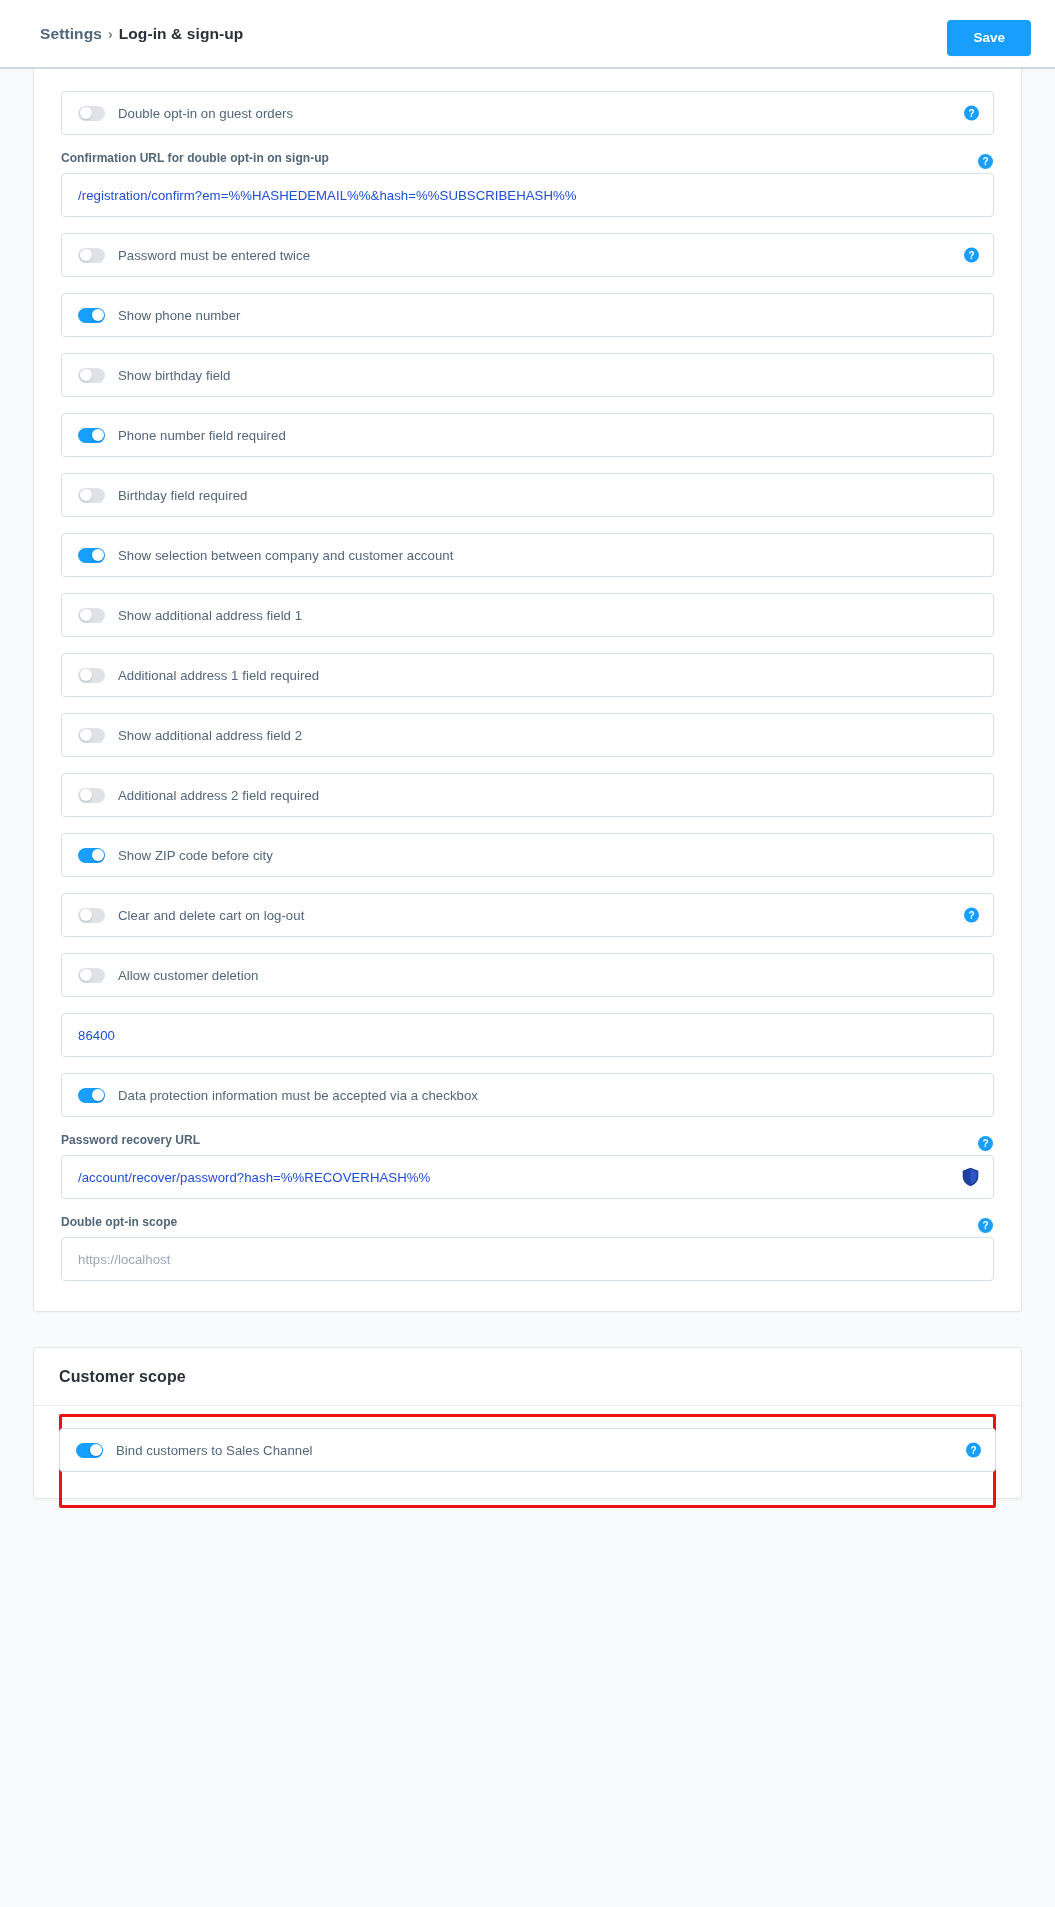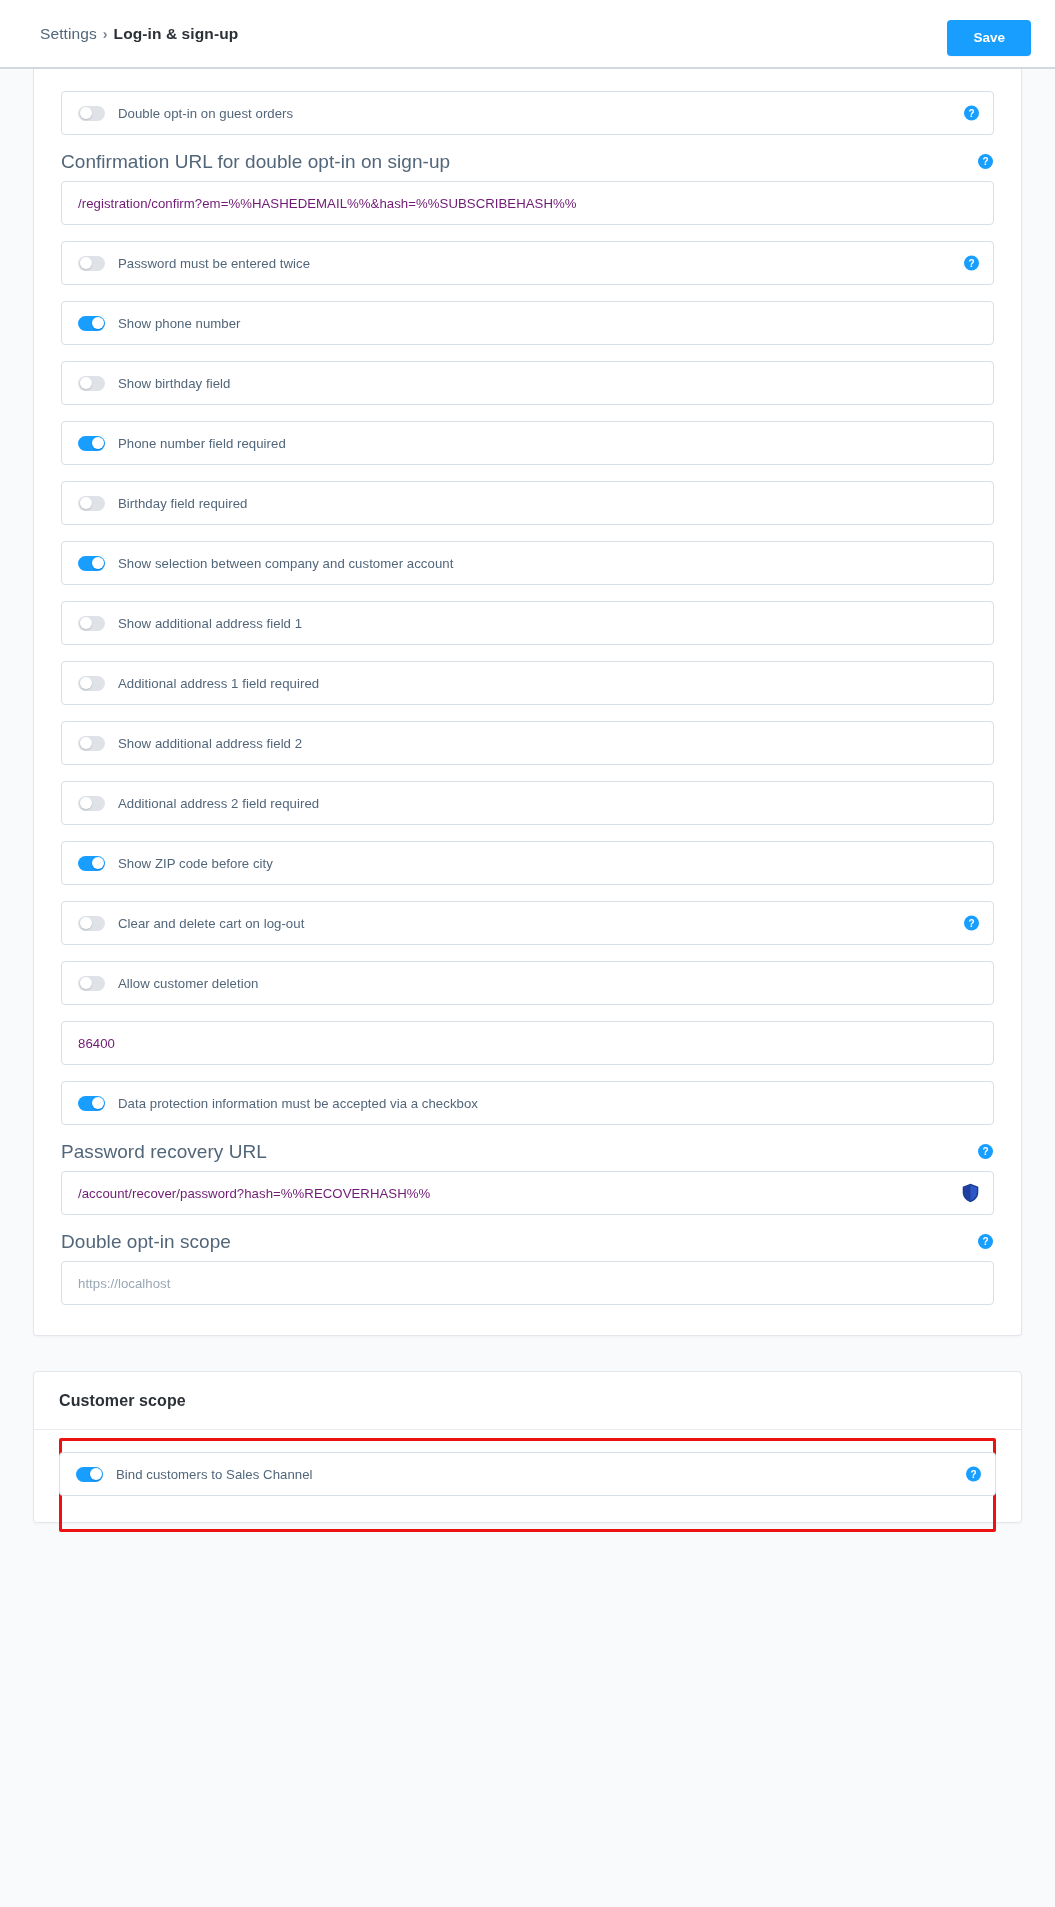--- a/index.html
+++ b/index.html
@@ -33,21 +33,21 @@
     position:absolute; left:0; top:0; width:100%; height:3px;
     background:#ffffff;
   }
   .breadcrumb {
     display: flex;
     align-items: baseline;
     gap: 6px;
     font-size: 15.5px;
     letter-spacing: .1px;
   }
-  .crumb-parent { color: #52667a; font-weight: 400; }
+  .crumb-parent { color: #52667a; font-weight: 700; }
   .crumb-sep { color: #798490; font-weight: 700; font-size: 14px; }
   .crumb-current { color: #2b3137; font-weight: 700; }
   .save-btn {
     margin-left: auto;
     background: #189eff;
     color: #ffffff;
     border: none;
     border-radius: 4px;
     font-family: "Liberation Sans", sans-serif;
     font-size: 13.5px;
@@ -104,45 +104,46 @@
     border-radius: 2px;
     pointer-events: none;
   }
 
   
   .field { position: relative; margin-bottom: 16px; }
   .field:last-child { margin-bottom: 0; }
 
   .field-label {
     display: block;
-    font-size: 19px;
+    font-size: 12px;
     color: #52667a;
     margin-bottom: 8px;
     letter-spacing: .05px;
+    font-weight: bold;
   }
 
   .box {
     position: relative;
     display: flex;
     align-items: center;
     min-height: 42px;
     background: #ffffff;
     border: 1px solid #d8dfe5;
     border-radius: 4px;
     padding: 10px 16px;
   }
   .box.toggle-box { min-height: 44px; padding-left: 16px; }
   .box.input-box  { min-height: 44px; }
 
   .box-text {
     font-size: 13.2px;
     color: #52667a;
     letter-spacing: .05px;
   }
-  .box-text.value { color: #701a75; }
+  .box-text.value { color: #1d4ed8; }
   .box-text.placeholder { color: #9aa7b4; }
 
   
   .switch {
     position: relative;
     flex: 0 0 auto;
     width: 27px;
     height: 15px;
     border-radius: 8px;
     background: #dfe3e8;

